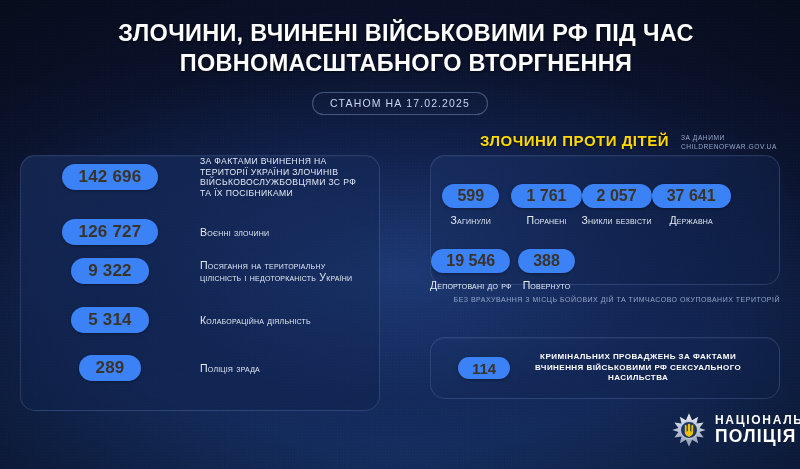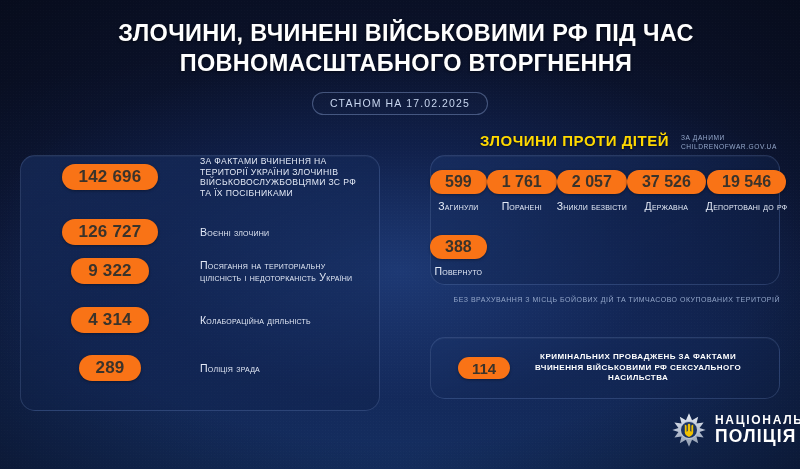--- a/index.html
+++ b/index.html
@@ -106,21 +106,21 @@
   }
   #card-left   { left:20px;  top:155px; width:360px; height:256px; }
   #card-kids   { left:430px; top:155px; width:350px; height:130px; }
   #card-sexual { left:430px; top:337px; width:350px; height:62px; }
 
   
   .pill {
     display:inline-flex;
     align-items:center;
     justify-content:center;
-    background:#f97316;
+    background:#3b82f6;
     color:#3a332b;
     font-weight:bold;
     border-radius:999px;
     box-shadow:0 1px 3px rgba(0,0,0,0.35);
     white-space:nowrap;
   }
 
   
   #left-list { position:absolute; left:20px; top:155px; width:360px; height:256px; }
 
@@ -148,24 +148,24 @@
     line-height:10.6px;
     letter-spacing:0.35px;
     text-transform:uppercase;
     padding-right:12px;
   }
   .lrow .ldesc.smallcaps { font-variant:small-caps; text-transform:none; font-size:10.6px; letter-spacing:0.2px; line-height:12.4px; }
 
   
   #kids-grid {
     position:absolute;
-    left:430px; top:158px;
+    left:430px; top:172px;
     width:282px; height:130px;
     display:grid;
-    grid-template-columns:repeat(5,1fr);
+    grid-template-columns:repeat(4,1fr);
     grid-template-rows:repeat(2,1fr);
     align-items:center;
     justify-items:center;
   }
   .kcell { text-align:center; }
   .kcell .pill {
     height:24px;
     padding:0 15px;
     font-size:16px;
   }
@@ -277,37 +277,37 @@
         <div class="ldesc smallcaps">Воєнні злочини</div>
       </div>
       <div class="lrow" style="top: 103px;">
         <div class="numcell">
           <span class="pill">9 322</span>
         </div>
         <div class="ldesc smallcaps">Посягання на територіальну цілісність і недоторканість України</div>
       </div>
       <div class="lrow" style="top: 152px;">
         <div class="numcell">
-          <span class="pill">4 314</span>
+          <span class="pill">5 314</span>
         </div>
         <div class="ldesc smallcaps">Колабораційна діяльність</div>
       </div>
       <div class="lrow" style="top: 200px;">
         <div class="numcell">
           <span class="pill">289</span>
         </div>
         <div class="ldesc smallcaps">Поліція зрада</div>
       </div>
     </div>
 
   <div id="kids-grid">
       <div class="kcell"><div class="pill">599</div><div class="klabel">Загинули</div></div>
       <div class="kcell"><div class="pill">1 761</div><div class="klabel">Поранені</div></div>
       <div class="kcell"><div class="pill">2 057</div><div class="klabel">Зникли безвісти</div></div>
-      <div class="kcell"><div class="pill">37 526</div><div class="klabel">Державна</div></div>
+      <div class="kcell"><div class="pill">37 641</div><div class="klabel">Державна</div></div>
       <div class="kcell"><div class="pill">19 546</div><div class="klabel">Депортовані до рф</div></div>
       <div class="kcell"><div class="pill">388</div><div class="klabel">Повернуто</div></div>
     </div>
 
   <div id="footnote">Без врахування з місць бойових дій та тимчасово окупованих територій</div>
 
   <div id="sexual-inner">
     <span class="pill">114</span>
     <span id="sexual-text">Кримінальних проваджень за фактами вчинення військовими рф сексуального насильства</span>
   </div>

